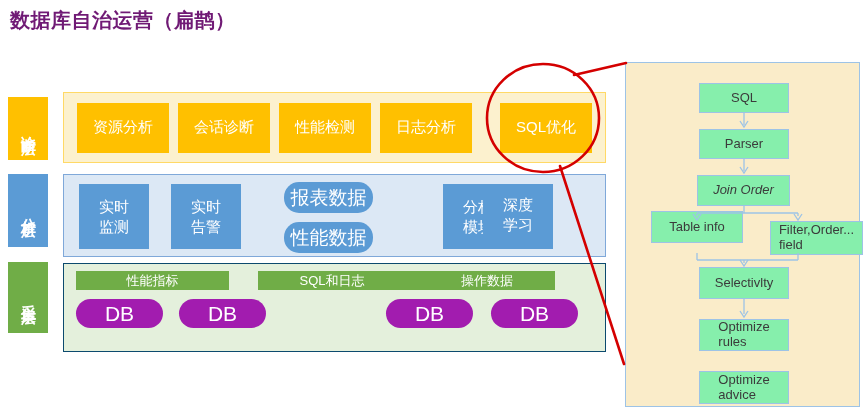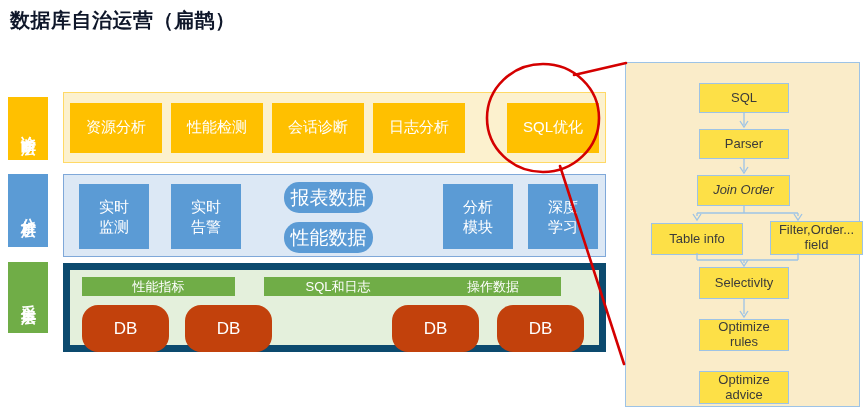--- a/index.html
+++ b/index.html
@@ -6,48 +6,48 @@
   html, body { background: #ffffff; }
   .canvas {
     position: relative;
     width: 865px; height: 409px;
     background: #ffffff;
     font-family: "Liberation Sans", sans-serif;
     overflow: hidden;
   }
   .title {
     position: absolute; left: 10px; top: 7px;
-    font-size: 20px; font-weight: 700; color: #0f172a;
+    font-size: 20px; font-weight: 700; color: #701a75;
     letter-spacing: 0.5px;
   }
   
   .layer-label {
     position: absolute; left: 8px; width: 40px;
     display: flex; align-items: center; justify-content: center;
     writing-mode: vertical-rl; text-orientation: upright;
     color: #ffffff; font-weight: 700; font-size: 15px; letter-spacing: 3px;
   }
   .layer-label.diag   { top: 97px;  height: 63px; background: #FFC000; }
   .layer-label.ana    { top: 174px; height: 73px; background: #5B9BD5; }
   .layer-label.col    { top: 262px; height: 71px; background: #70AD47; }
 
   
   .row { position: absolute; left: 63px; width: 543px; }
   .row.diag {
     top: 92px; height: 71px;
     background: #FCF1CE; border: 1px solid #FFD966;
-    display: flex; align-items: center; gap: 9px; padding: 0 6px;
+    display: flex; align-items: center; gap: 9px; padding: 0 13px;
   }
   .row.ana {
     top: 174px; height: 83px;
     background: #DCE8F5; border: 1px solid #7FA8D9; padding-left: 8px;
   }
   .row.col {
     top: 263px; height: 89px;
-    background: #E4F0DC; border: 7px solid #0c4a6e;
+    background: #E4F0DC; border: 1px solid #0c4a6e;
   }
 
   .diag-box {
     width: 92px; height: 50px; background: #FFC000;
     color: #fff; font-size: 15px;
     display: flex; align-items: center; justify-content: center;
     flex: 0 0 auto;
   }
   .diag-box:last-child { margin-left: auto; }
 
@@ -62,77 +62,77 @@
     background: #5B9BD5; border-radius: 15px;
     color: #fff; font-size: 19px;
     display: flex; align-items: center; justify-content: center;
   }
   .green-bar {
     position: absolute; top: 7px; height: 19px;
     background: #70AD47; color: #fff; font-size: 13px;
     display: flex; align-items: center; justify-content: center;
   }
   .db {
-    position: absolute; top: 35px; height: 47px; width: 87px;
-    background: #c2410c; border-radius: 16px;
-    color: #fff; font-size: 17px;
+    position: absolute; top: 35px; height: 29px; width: 87px;
+    background: #a21caf; border-radius: 16px;
+    color: #fff; font-size: 21px;
     display: flex; align-items: center; justify-content: center;
   }
 
   
   .flow-panel {
     position: absolute; left: 625px; top: 62px; width: 235px; height: 345px;
     background: #FAECC9; border: 1.5px solid #9DC3E6;
   }
   .flow-box {
-    position: absolute; background: #fde047; border: 1px solid #9DC3E6;
+    position: absolute; background: #86efac; border: 1px solid #9DC3E6;
     color: #3b3b3b; font-size: 13px; line-height: 1.15;
     display: flex; align-items: center; justify-content: center;
-    text-align: center; white-space: pre-line;
+    text-align: left; white-space: pre-line;
   }
   .fb-sql    { left: 73px;  top: 20px;  width: 90px; height: 30px; }
   .fb-parser { left: 73px;  top: 66px;  width: 90px; height: 30px; }
   .fb-join   { left: 71px;  top: 112px; width: 93px; height: 31px; font-style: italic; }
-  .fb-table  { left: 25px;  top: 160px; width: 92px; height: 32px; }
+  .fb-table  { left: 25px;  top: 148px; width: 92px; height: 32px; }
   .fb-filter { left: 127px; top: 158px; width: 93px; height: 34px; margin-left: 17px; }
   .fb-select { left: 73px;  top: 204px; width: 90px; height: 32px; }
   .fb-rules  { left: 73px;  top: 256px; width: 90px; height: 32px; }
   .fb-advice { left: 73px;  top: 308px; width: 90px; height: 33px; }
 
   .overlay { position: absolute; left: 0; top: 0; pointer-events: none; }
 </style>
 </head>
 <body>
 
 <div class="canvas">
 
   <div class="title">数据库自治运营（扁鹊）</div>
 
   <div class="layer-label diag">诊断层</div>
   <div class="layer-label ana">分析层</div>
   <div class="layer-label col">采集层</div>
 
   <div class="row diag">
     <div class="diag-box">资源分析</div>
+    <div class="diag-box">会话诊断</div>
     <div class="diag-box">性能检测</div>
-    <div class="diag-box">会话诊断</div>
     <div class="diag-box">日志分析</div>
     <div class="diag-box">SQL优化</div>
   </div>
 
   <div class="row ana">
     <div class="ana-box" style="left:15px;">实时
 监测</div>
     <div class="ana-box" style="left:107px;">实时
 告警</div>
     <div class="stadium" style="top:7px;">报表数据</div>
     <div class="stadium" style="top:47px;">性能数据</div>
     <div class="ana-box" style="left:342px;margin-left:37px;">分析
 模块</div>
-    <div class="ana-box" style="left:464px;">深度
+    <div class="ana-box" style="left:419px;font-family:Liberation Mono, monospace;">深度
 学习</div>
   </div>
 
   <div class="row col">
     <div class="green-bar" style="left:12px;  width:153px;">性能指标</div>
     <div class="green-bar" style="left:194px; width:148px;">SQL和日志</div>
     <div class="green-bar" style="left:335px; width:156px;padding-left:20px;">操作数据</div>
     <div class="db" style="left:12px;">DB</div>
     <div class="db" style="left:115px;">DB</div>
     <div class="db" style="left:322px;">DB</div>

